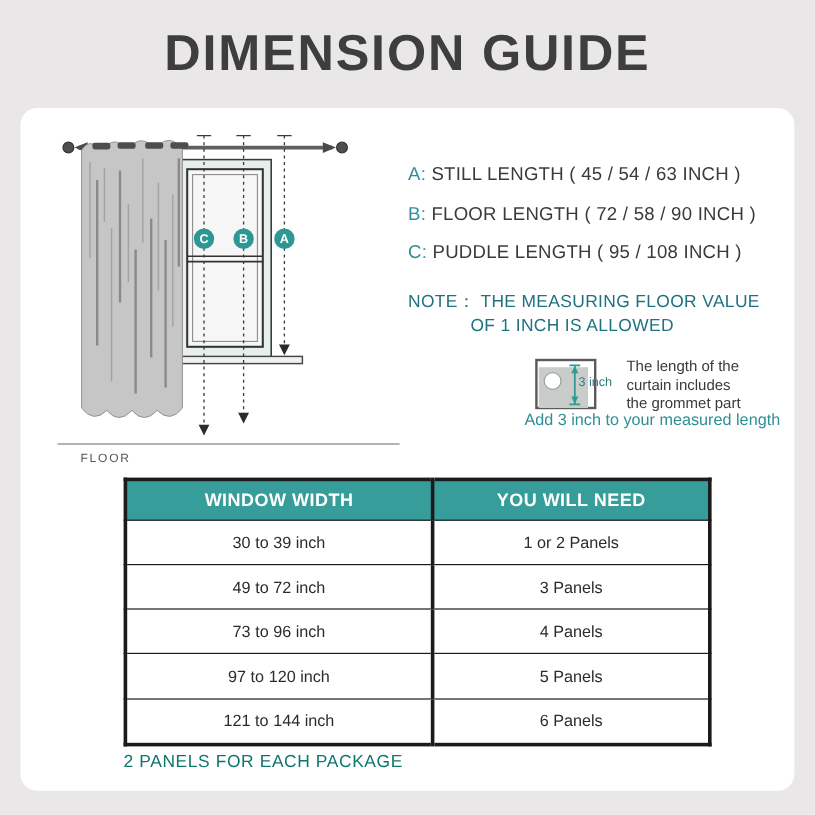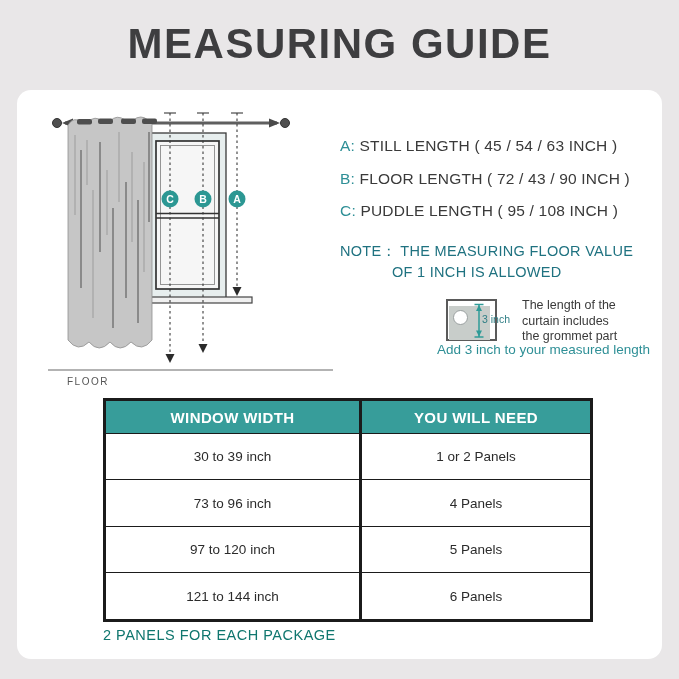--- a/index.html
+++ b/index.html
@@ -56,21 +56,21 @@
     border-top:1.5px solid #1b1b1b;height:27px;
   }
   .need-table th:first-child,.need-table td:first-child{width:251px;border-right:3px solid #1b1b1b;}
   .footer-caption{
     position:absolute;left:86px;top:537px;font-size:14.5px;color:#0f766e;letter-spacing:.5px;white-space:nowrap;
   }
 </style>
 </head>
 <body>
 
-<div class="page-title">MEASURING GUIDE</div>
+<div class="page-title">DIMENSION GUIDE</div>
 
 <div class="card">
 
   <svg class="diagram-svg" width="340" height="300" viewBox="0 0 340 300">
 
     <g>
       <line x1="48" y1="33" x2="260" y2="33" stroke="#5f5f5f" stroke-width="3"></line>
       <polygon points="45,33 56,28.5 56,37.5" fill="#4a4a4a"></polygon>
       <polygon points="263,33 252,28.5 252,37.5" fill="#4a4a4a"></polygon>
       <circle cx="40" cy="33" r="4.5" fill="#4f4f4f" stroke="#333" stroke-width="1"></circle>
@@ -138,21 +138,21 @@
       <text x="153" y="112.8" text-anchor="middle" fill="#ffffff">C</text>
       <text x="186" y="112.8" text-anchor="middle" fill="#ffffff">B</text>
       <text x="220" y="112.8" text-anchor="middle" fill="#ffffff">A</text>
     </g>
 
     <line x1="31" y1="280" x2="316" y2="280" stroke="#9a9a9a" stroke-width="1.4"></line>
     <text x="50" y="295" font-family="Liberation Sans, DejaVu Sans, sans-serif" font-size="10" letter-spacing="1.5" fill="#565656">FLOOR</text>
   </svg>
 
   <div class="len-line" style="top:47px"><span class="len-prefix">A:</span><span> STILL LENGTH ( 45 / 54 / 63 INCH )</span></div>
-  <div class="len-line" style="top:80px"><span class="len-prefix">B:</span><span> FLOOR LENGTH ( 72 / 43 / 90 INCH )</span></div>
+  <div class="len-line" style="top:80px"><span class="len-prefix">B:</span><span> FLOOR LENGTH ( 72 / 58 / 90 INCH )</span></div>
   <div class="len-line" style="top:112px"><span class="len-prefix">C:</span><span> PUDDLE LENGTH ( 95 / 108 INCH )</span></div>
 
   <div class="note-line1">NOTE： THE MEASURING FLOOR VALUE</div>
   <div class="note-line2">OF 1 INCH IS ALLOWED</div>
 
   <div class="grommet-box">
     <div class="grommet-swatch"></div>
     <div class="grommet-ring"></div>
     <svg class="grommet-arrow" width="14" height="38" viewBox="0 0 14 38">
       <g stroke="#2f9b97" stroke-width="1.5">
@@ -180,20 +180,24 @@
         <th>WINDOW WIDTH</th>
         <th>YOU WILL NEED</th>
       </tr>
     </thead>
     <tbody>
       <tr>
           <td>30 to 39 inch</td>
           <td>1 or 2 Panels</td>
         </tr>
       <tr>
+          <td>49 to 72 inch</td>
+          <td>3 Panels</td>
+        </tr>
+      <tr>
           <td>73 to 96 inch</td>
           <td>4 Panels</td>
         </tr>
       <tr>
           <td>97 to 120 inch</td>
           <td>5 Panels</td>
         </tr>
       <tr>
           <td>121 to 144 inch</td>
           <td>6 Panels</td>

